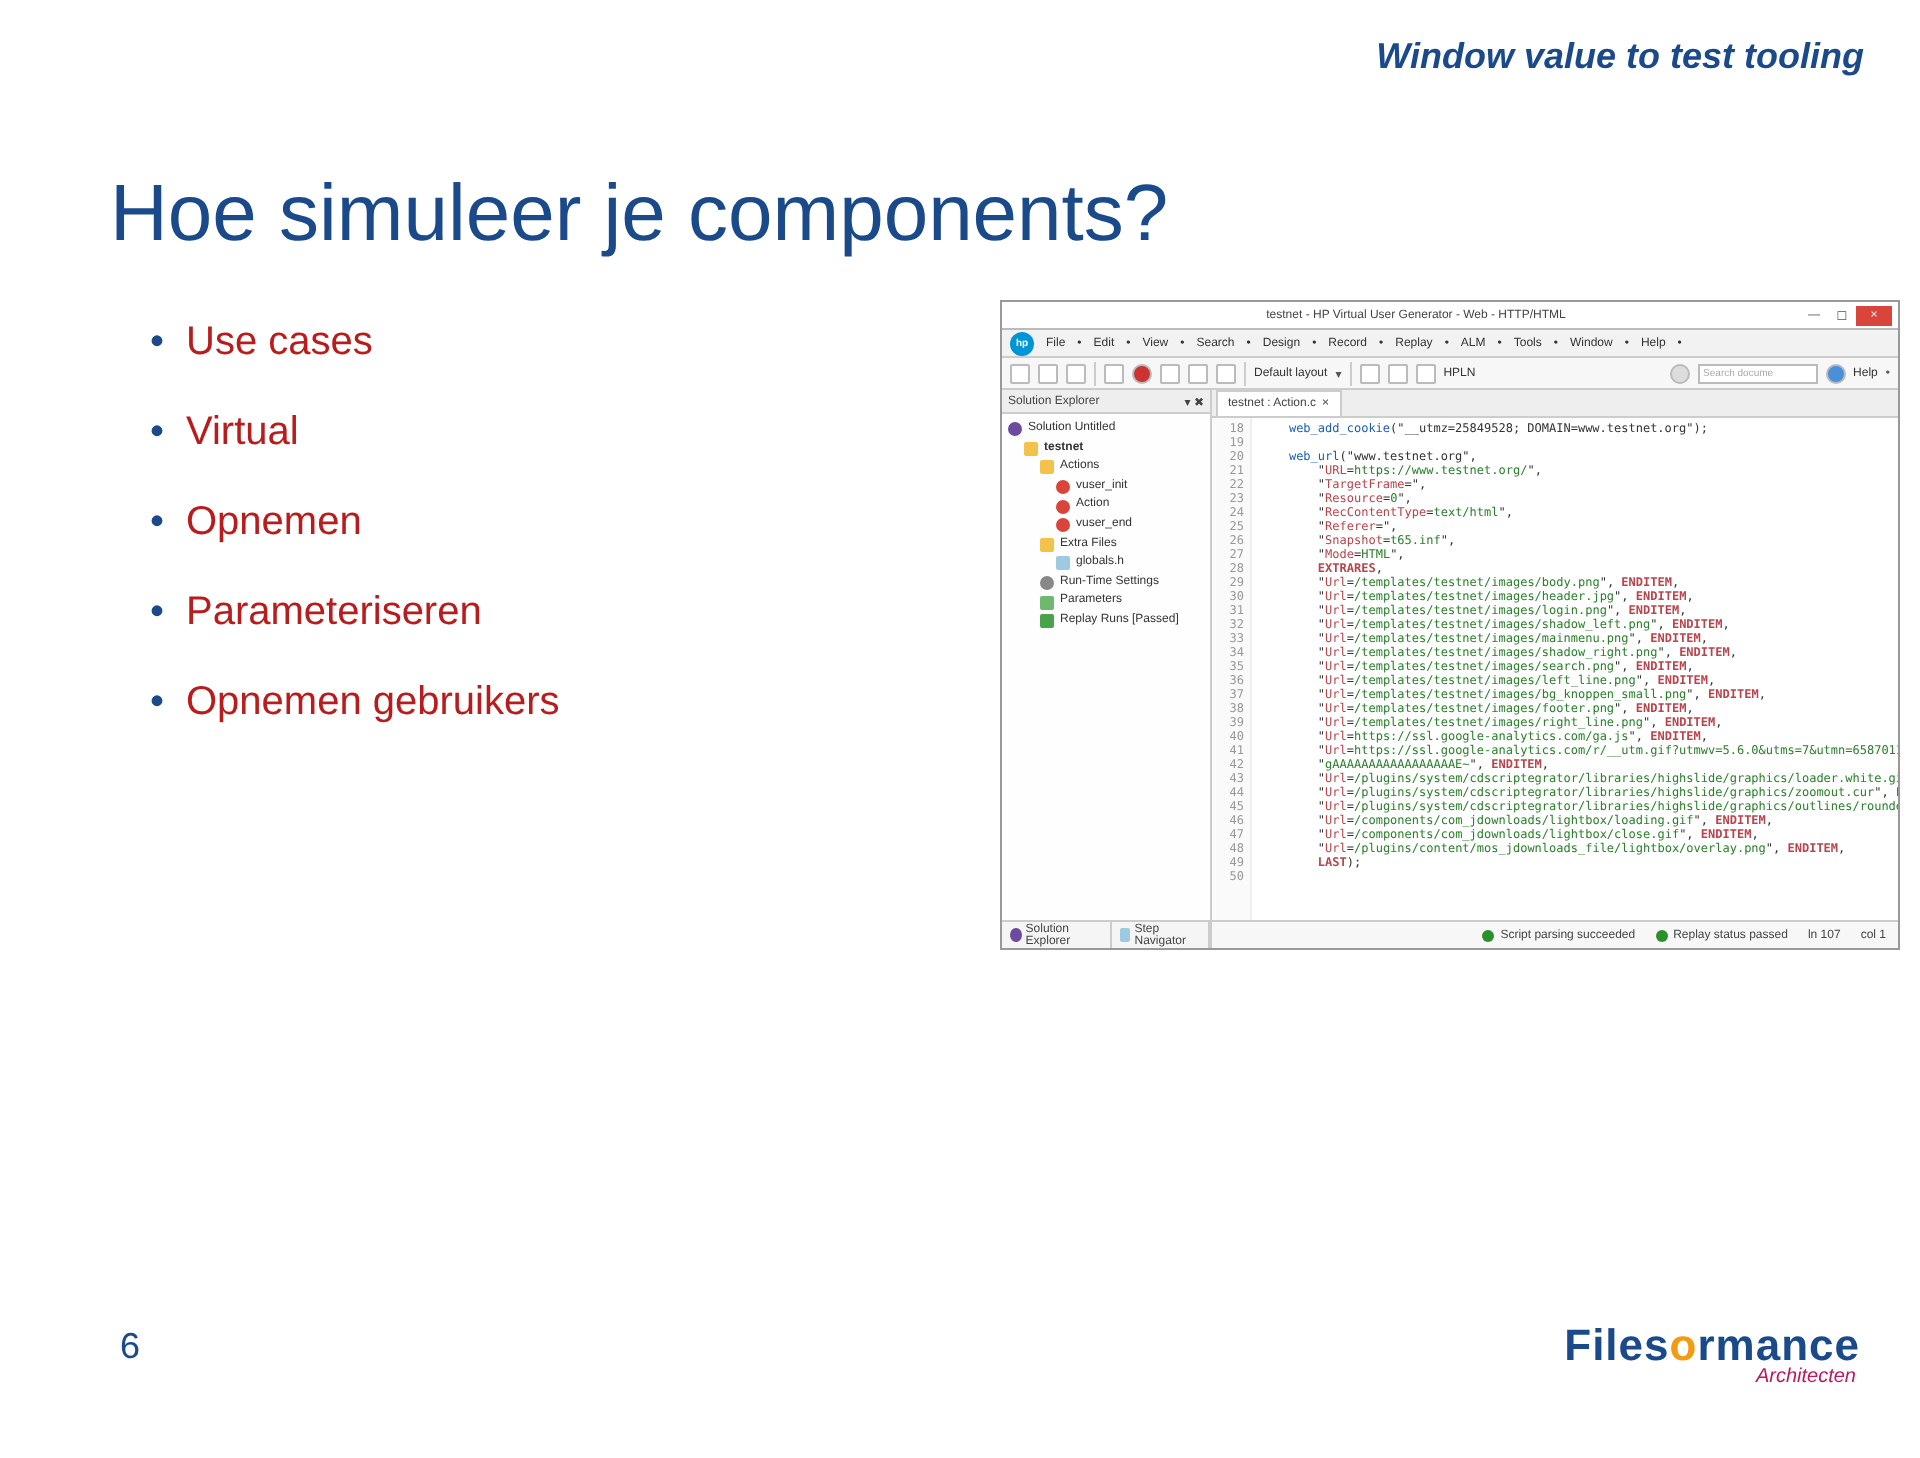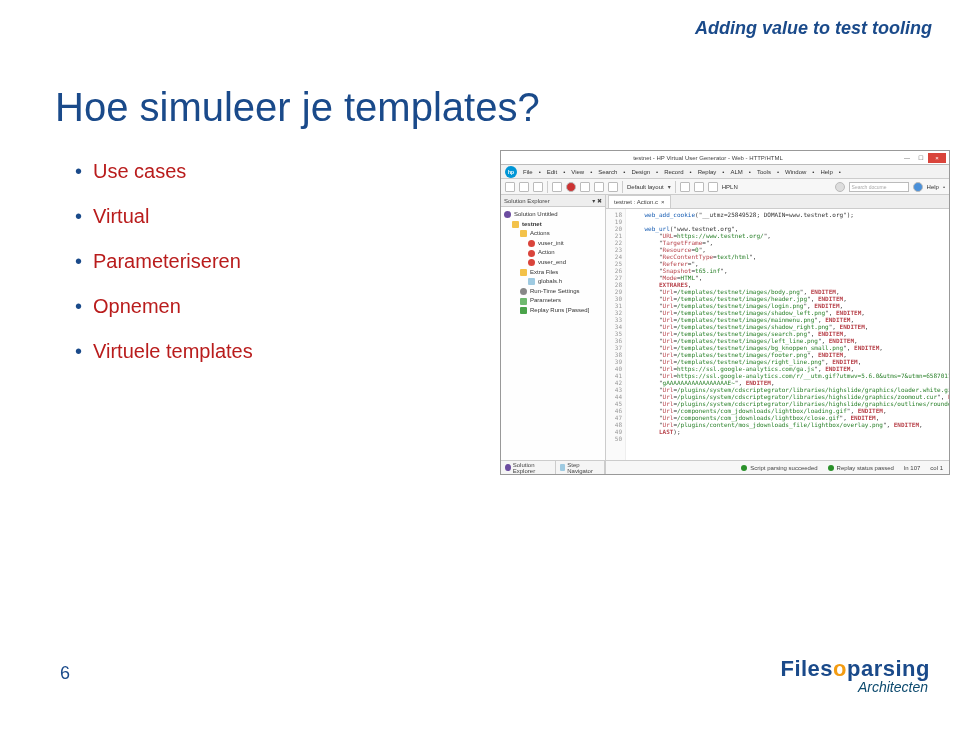--- a/index.html
+++ b/index.html
@@ -63,23 +63,23 @@
     line-height: 1;
   }
   .logo-top {
     font-size: 22px;
     font-weight: bold;
     color: #1a4a8a;
     letter-spacing: 0.5px;
   }
   .logo-top .orange { color: #f39c12; }
   .logo-bottom {
-    font-size: 14px;
+    font-size: 10px;
     font-style: italic;
-    color: #0c4a6e;
+    color: #be185d;
     padding-right: 2px;
   }
 
   
   .shot {
     position: absolute;
     top: 150px;
     left: 500px;
     width: 450px;
     height: 325px;
@@ -204,36 +204,36 @@
     height:14px; border-top:1px solid #ccc; background:#f7f7f7;
     display:flex; align-items:center; justify-content:flex-end;
     gap:10px; padding: 0 6px; font-size:6px; color:#444;
   }
   .shot-status .sitem { display:flex; align-items:center; gap:3px;}
   .dot-green { width:6px;height:6px;border-radius:50%;background:#2a912a;}
 </style>
 </head>
 <body>
 
-<div class="header-tag">Adding value to test tooling</div>
-<div class="title">Hoe simuleer je templates?</div>
+<div class="header-tag">Window value to test tooling</div>
+<div class="title">Hoe simuleer je components?</div>
 
 <ul class="bullets">
   <li>Use cases</li>
   <li>Virtual</li>
+  <li>Opnemen</li>
   <li>Parameteriseren</li>
-  <li>Opnemen</li>
-  <li>Virtuele templates</li>
+  <li>Opnemen gebruikers</li>
 </ul>
 
 <div class="page-number">6</div>
 
 <div class="logo">
   <div class="logo-top">
-    <span>Files</span><span class="orange">o</span><span>parsing</span>
+    <span>Files</span><span class="orange">o</span><span>rmance</span>
   </div>
   <div class="logo-bottom">Architecten</div>
 </div>
 
 <div class="shot">
 
   <div class="shot-titlebar">
     <span style="width:12px"></span>
     <span class="wt">testnet - HP Virtual User Generator - Web - HTTP/HTML</span>
     <div class="shot-winbtns">

